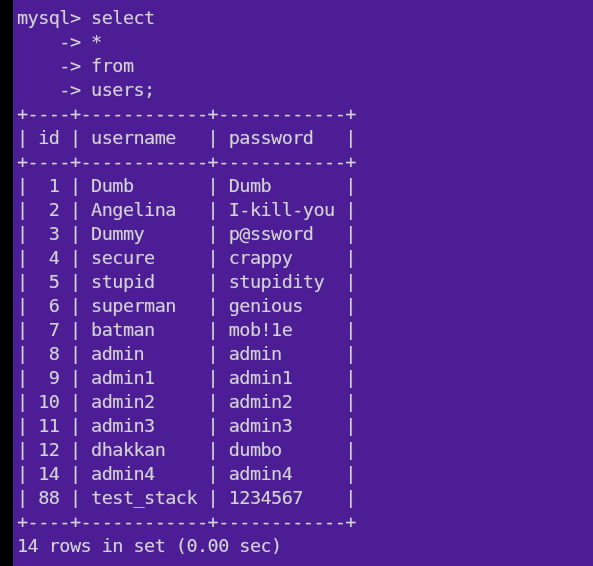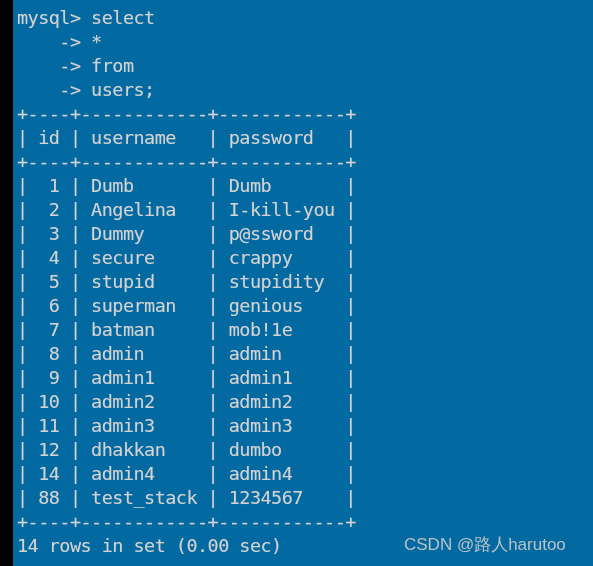--- a/index.html
+++ b/index.html
@@ -11,21 +11,21 @@
   body {
     width: 593px;
     height: 566px;
     overflow: hidden;
     font-family: "DejaVu Sans Mono", "Liberation Mono", monospace;
   }
   #terminal {
     position: relative;
     width: 593px;
     height: 566px;
-    background: #0369a1;
+    background: #4c1d95;
     box-sizing: border-box;
   }
   
   #left-gutter {
     position: absolute;
     left: 0;
     top: 0;
     width: 13px;
     height: 566px;
     background: #000000;
@@ -88,15 +88,14 @@
 |  9 | admin1     | admin1     |
 | 10 | admin2     | admin2     |
 | 11 | admin3     | admin3     |
 | 12 | dhakkan    | dumbo      |
 | 14 | admin4     | admin4     |
 | 88 | test_stack | 1234567    |
 +----+------------+------------+
 14 rows in set (0.00 sec)</pre>
   </div>
 
-  <div id="watermark">CSDN @路人harutoo</div>
 
 </div>
 
 </body></html>

